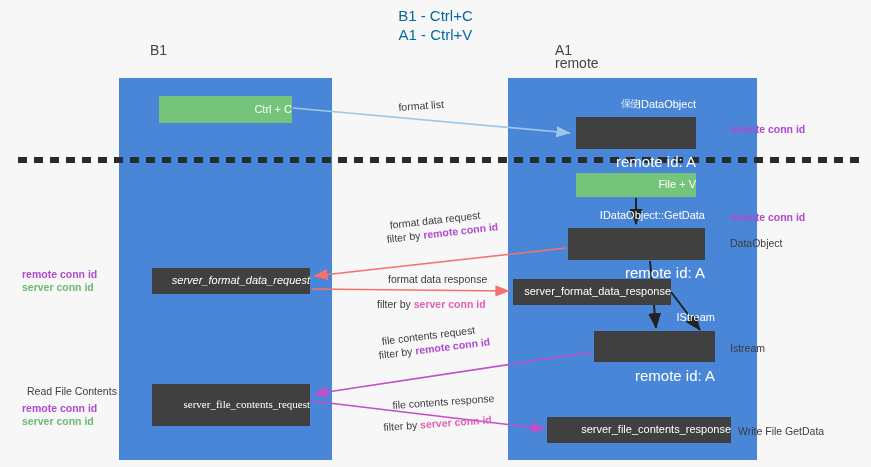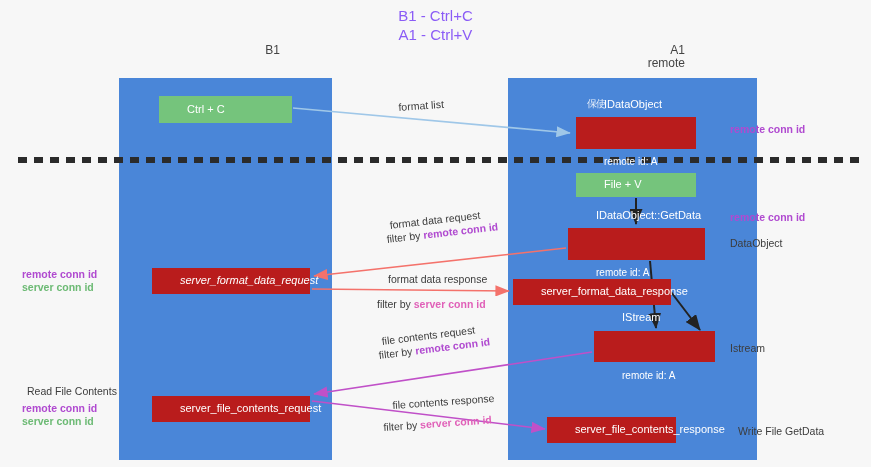--- a/index.html
+++ b/index.html
@@ -10,54 +10,54 @@
     position:relative;overflow:hidden;
     color:#3c3c3c;
   }
   #stage{position:absolute;left:0;top:0;width:871px;height:467px;}
 
   .svg-layer{position:absolute;left:0;top:0;width:871px;height:467px;pointer-events:none;}
 
   
   .title{
     position:absolute;left:0;top:6px;width:871px;
-    text-align:center;font-size:15px;line-height:19px;color:#8b5cf6;
+    text-align:center;font-size:15px;line-height:19px;color:#0369a1;
   }
 
   
   .col-head{
-    position:absolute;text-align:right;font-size:12px;line-height:13px;color:#444;
+    position:absolute;text-align:left;font-size:14px;line-height:13px;color:#444;
   }
   #head-b1{left:150px;top:44px;width:130px;}
   #head-a1{left:555px;top:44px;width:130px;}
 
   
   .lane{position:absolute;background:#4a86d8;}
   #lane-b1{left:119px;top:78px;width:213px;height:382px;}
   #lane-a1{left:508px;top:78px;width:249px;height:382px;}
 
   
   .node{
     position:absolute;box-sizing:border-box;
-    display:flex;flex-direction:column;align-items:flex-start;justify-content:center;
+    display:flex;flex-direction:column;align-items:flex-end;justify-content:center;
     color:#ffffff;font-size:11px;line-height:13.5px;text-align:center;padding-left:28px;
   }
   .node.green{background:#75c47c;}
-  .node.orange{background:#b91c1c;}
-  .node .ln2{font-size:10px;margin-top:44px;}
+  .node.orange{background:#404040;}
+  .node .ln2{font-size:15px;margin-top:44px;}
 
   #n-ctrlc{left:159px;top:96px;width:133px;height:27px;}
   #n-ido{left:576px;top:117px;width:120px;height:32px;}
   #n-ctrlv{left:576px;top:173px;width:120px;height:24px;}
   #n-getdata{left:568px;top:228px;width:137px;height:32px;}
   #n-sfreq{left:152px;top:268px;width:158px;height:26px;font-style:italic;}
   #n-sfres{left:513px;top:279px;width:158px;height:26px;}
   #n-istream{left:594px;top:331px;width:121px;height:31px;}
-  #n-sfcreq{left:152px;top:396px;width:158px;height:26px;}
-  #n-sfcres{left:547px;top:417px;width:129px;height:26px;}
+  #n-sfcreq{left:152px;top:384px;width:158px;height:42px;font-family:Liberation Serif, serif;}
+  #n-sfcres{left:547px;top:417px;width:184px;height:26px;}
 
   
   .artifact{position:relative;white-space:nowrap;}
   .artifact .ghost{
     position:absolute;left:-17px;top:-1px;font-size:10px;letter-spacing:-1px;
     opacity:.85;color:#fff;
   }
 
   
   .lbl{position:absolute;font-size:10.5px;line-height:13px;color:#3c3c3c;white-space:nowrap;}

